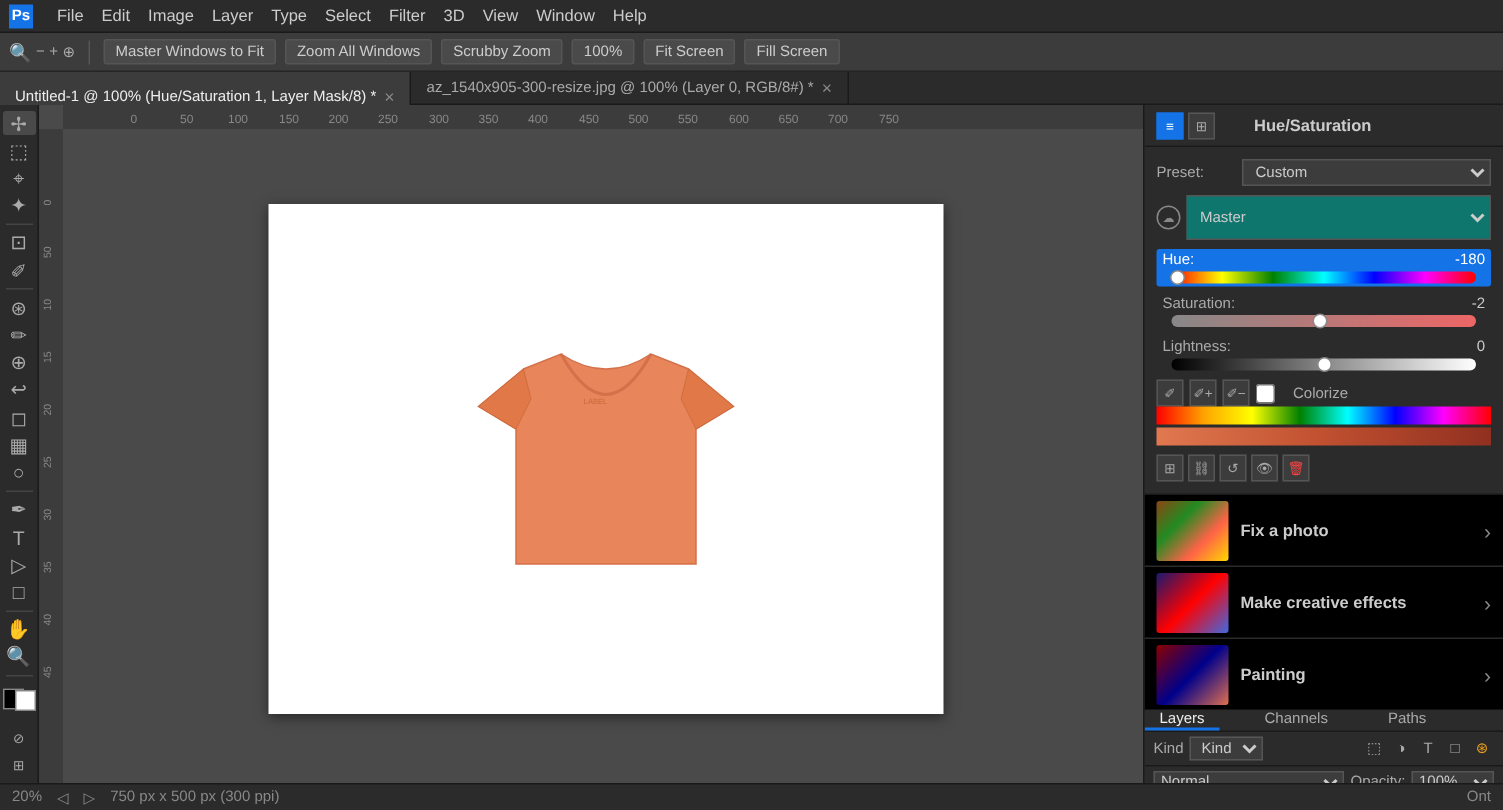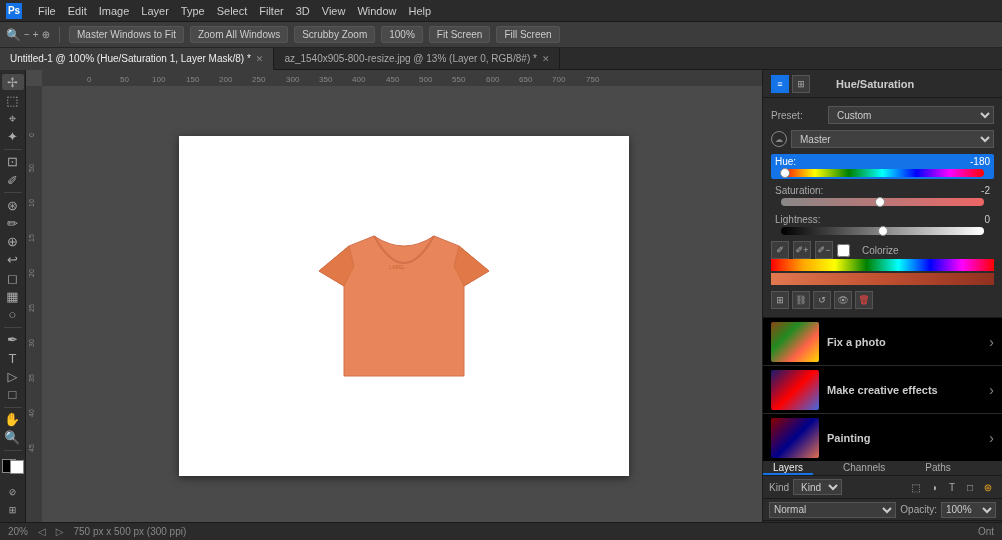--- a/index.html
+++ b/index.html
@@ -11,21 +11,21 @@
     .menu-logo { width: 16px; height: 16px; background: #1473e6; display: flex; align-items: center; justify-content: center; font-weight: bold; font-size: 10px; color: white; margin-right: 4px; }
 
     
     #options-bar { background: #3c3c3c; height: 26px; display: flex; align-items: center; padding: 0 6px; gap: 6px; border-bottom: 1px solid #252525; flex-shrink: 0; }
     .options-btn { background: #4a4a4a; border: 1px solid #555; color: #ccc; padding: 2px 7px; font-size: 10px; cursor: pointer; border-radius: 2px; }
     .options-sep { width: 1px; height: 16px; background: #555; margin: 0 3px; }
 
     
     #tabs-bar { background: #2b2b2b; height: 22px; display: flex; align-items: center; flex-shrink: 0; border-bottom: 1px solid #1a1a1a; }
     .tab { padding: 0 10px; height: 22px; display: flex; align-items: center; font-size: 10px; color: #aaa; border-right: 1px solid #1a1a1a; cursor: pointer; white-space: nowrap; }
-    .tab.active { background: #3c3c3c; color: #eee; }
+    .tab.active { background: #3c3c3c; color: #eee; align-items: flex-end; }
     .tab-close { margin-left: 5px; color: #888; font-size: 9px; }
 
     
     #main { display: flex; flex: 1; overflow: hidden; }
 
     
     #left-toolbar { width: 26px; background: #2b2b2b; border-right: 1px solid #1a1a1a; display: flex; flex-direction: column; align-items: center; padding: 4px 0; gap: 2px; flex-shrink: 0; }
     .tool-btn { width: 22px; height: 22px; display: flex; align-items: center; justify-content: center; cursor: pointer; color: #aaa; font-size: 13px; border-radius: 2px; }
     .tool-btn.active { background: #4a4a4a; }
     .tool-sep { width: 18px; height: 1px; background: #444; margin: 2px 0; }
@@ -51,21 +51,21 @@
     .prop-icon-btn.active { background: #1473e6; color: white; border-color: #1473e6; }
 
     
     #hue-sat-panel { background: #2b2b2b; padding: 8px; border-bottom: 1px solid #1a1a1a; }
     .hs-label { width: 65px; font-size: 10px; color: #aaa; }
     .preset-row { display: flex; align-items: center; margin-bottom: 6px; }
     .preset-label { font-size: 10px; color: #aaa; width: 57px; }
     .preset-select { flex: 1; background: #3c3c3c; border: 1px solid #555; color: #ccc; font-size: 10px; height: 18px; padding: 0 4px; }
     .channel-row { display: flex; align-items: center; margin-bottom: 6px; }
     .channel-icon { width: 16px; height: 16px; border: 1px solid #888; border-radius: 50%; margin-right: 4px; display: flex; align-items: center; justify-content: center; font-size: 8px; color: #888; }
-    .channel-select { flex: 1; background: #404040; border: 1px solid #555; color: #ccc; font-size: 10px; height: 18px; padding: 0 4px; }
+    .channel-select { flex: 1; background: #0f766e; border: 1px solid #555; color: #ccc; font-size: 10px; height: 30px; padding: 0 4px; }
 
     
     .slider-row-highlight { background: #1473e6; border-radius: 2px; padding: 2px 4px; margin-bottom: 4px; }
     .slider-row-highlight .hs-label { color: #fff; }
     .slider-row-highlight .hs-value { color: #fff; }
     .slider-row { padding: 2px 4px; margin-bottom: 4px; }
 
     .hs-value { width: 40px; text-align: right; font-size: 10px; color: #ccc; }
     .slider-track { flex: 1; height: 8px; border-radius: 4px; position: relative; margin: 0 6px; }
     .hue-track { background: linear-gradient(to right, red, yellow, green, cyan, blue, magenta, red); }
@@ -159,21 +159,21 @@
   <button class="options-btn">Fit Screen</button>
   <button class="options-btn">Fill Screen</button>
 </div>
 
 <div id="tabs-bar">
   <div class="tab active">
     <span>Untitled-1 @ 100% (Hue/Saturation 1, Layer Mask/8) *</span>
     <span class="tab-close">✕</span>
   </div>
   <div class="tab">
-    <span>az_1540x905-800-resize.jpg @ 13% (Layer 0, RGB/8#) *</span>
+    <span>az_1540x905-300-resize.jpg @ 100% (Layer 0, RGB/8#) *</span>
     <span class="tab-close">✕</span>
   </div>
 </div>
 
 <div id="main">
 
   <div id="left-toolbar">
     <div class="tool-btn active" title="Move">✢</div>
     <div class="tool-btn" title="Marquee">⬚</div>
     <div class="tool-btn" title="Lasso">⌖</div>

